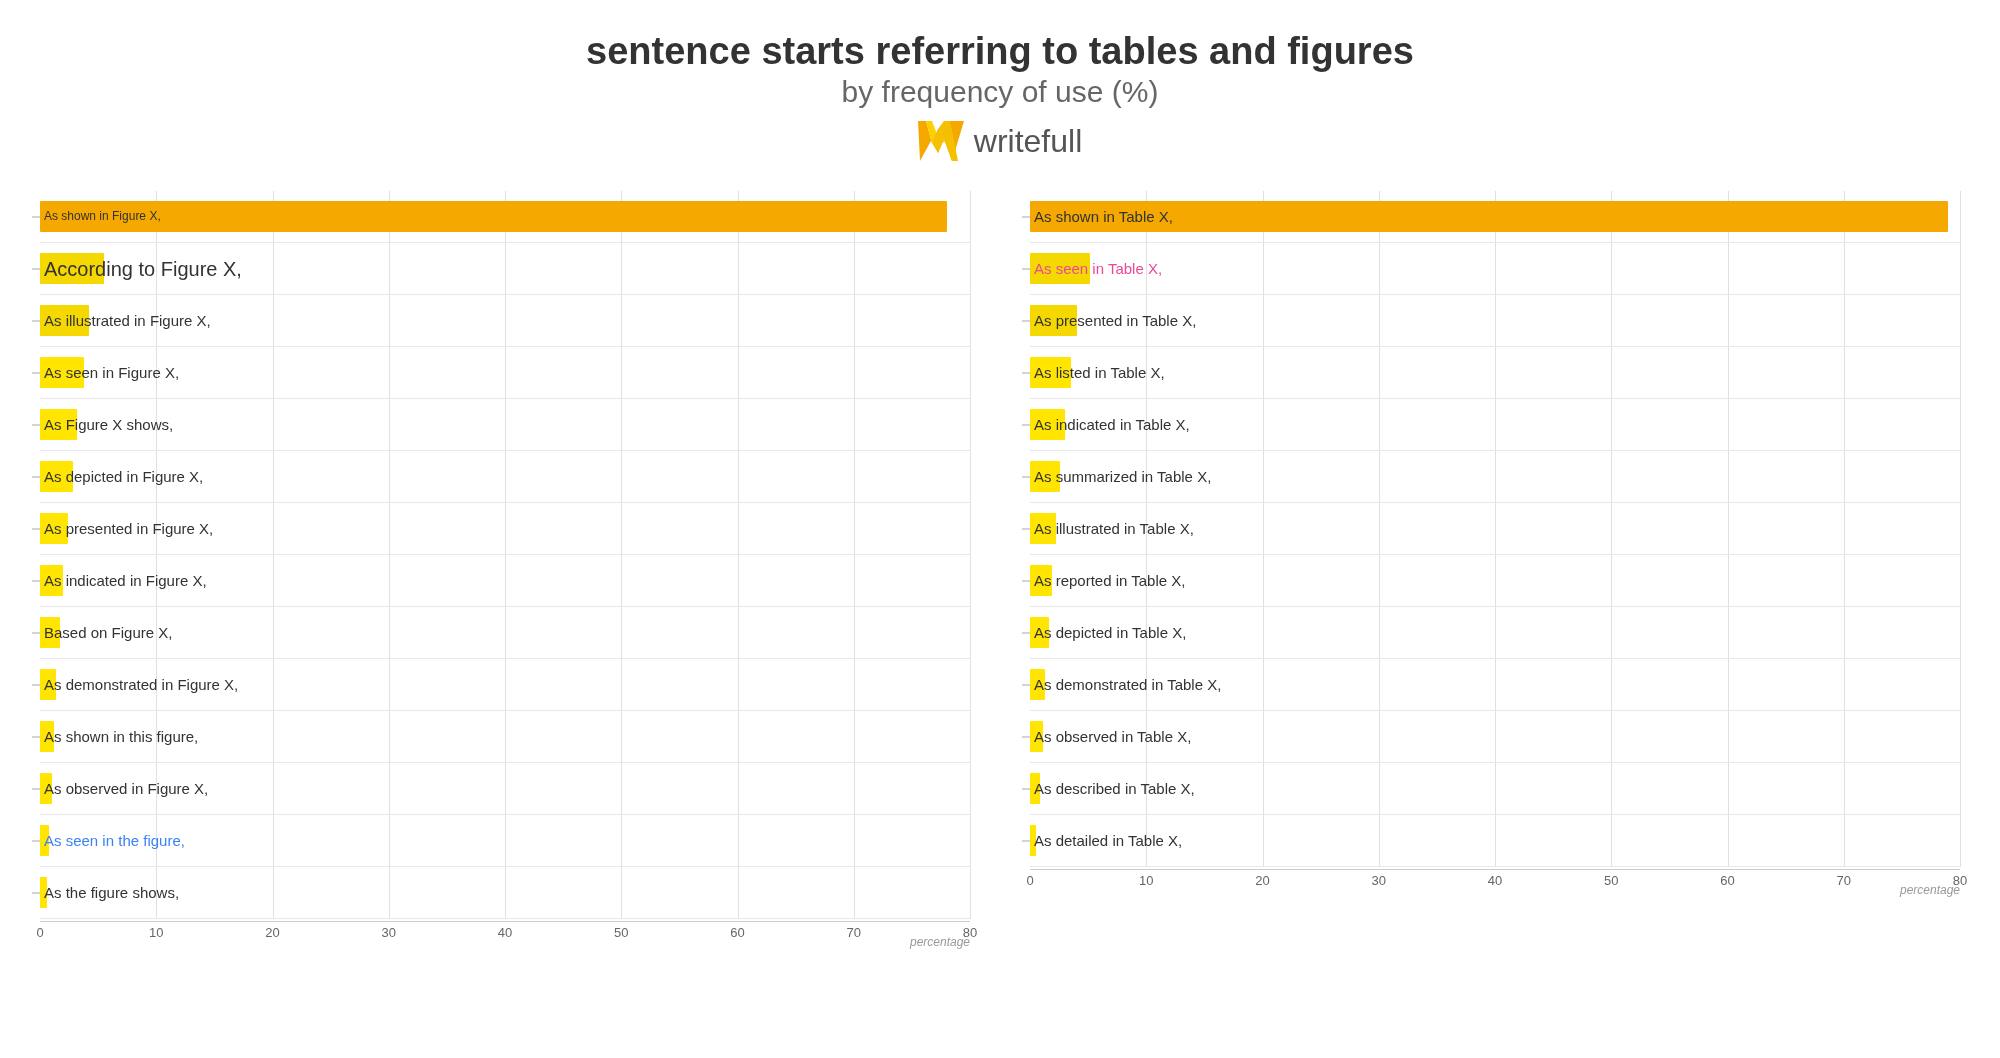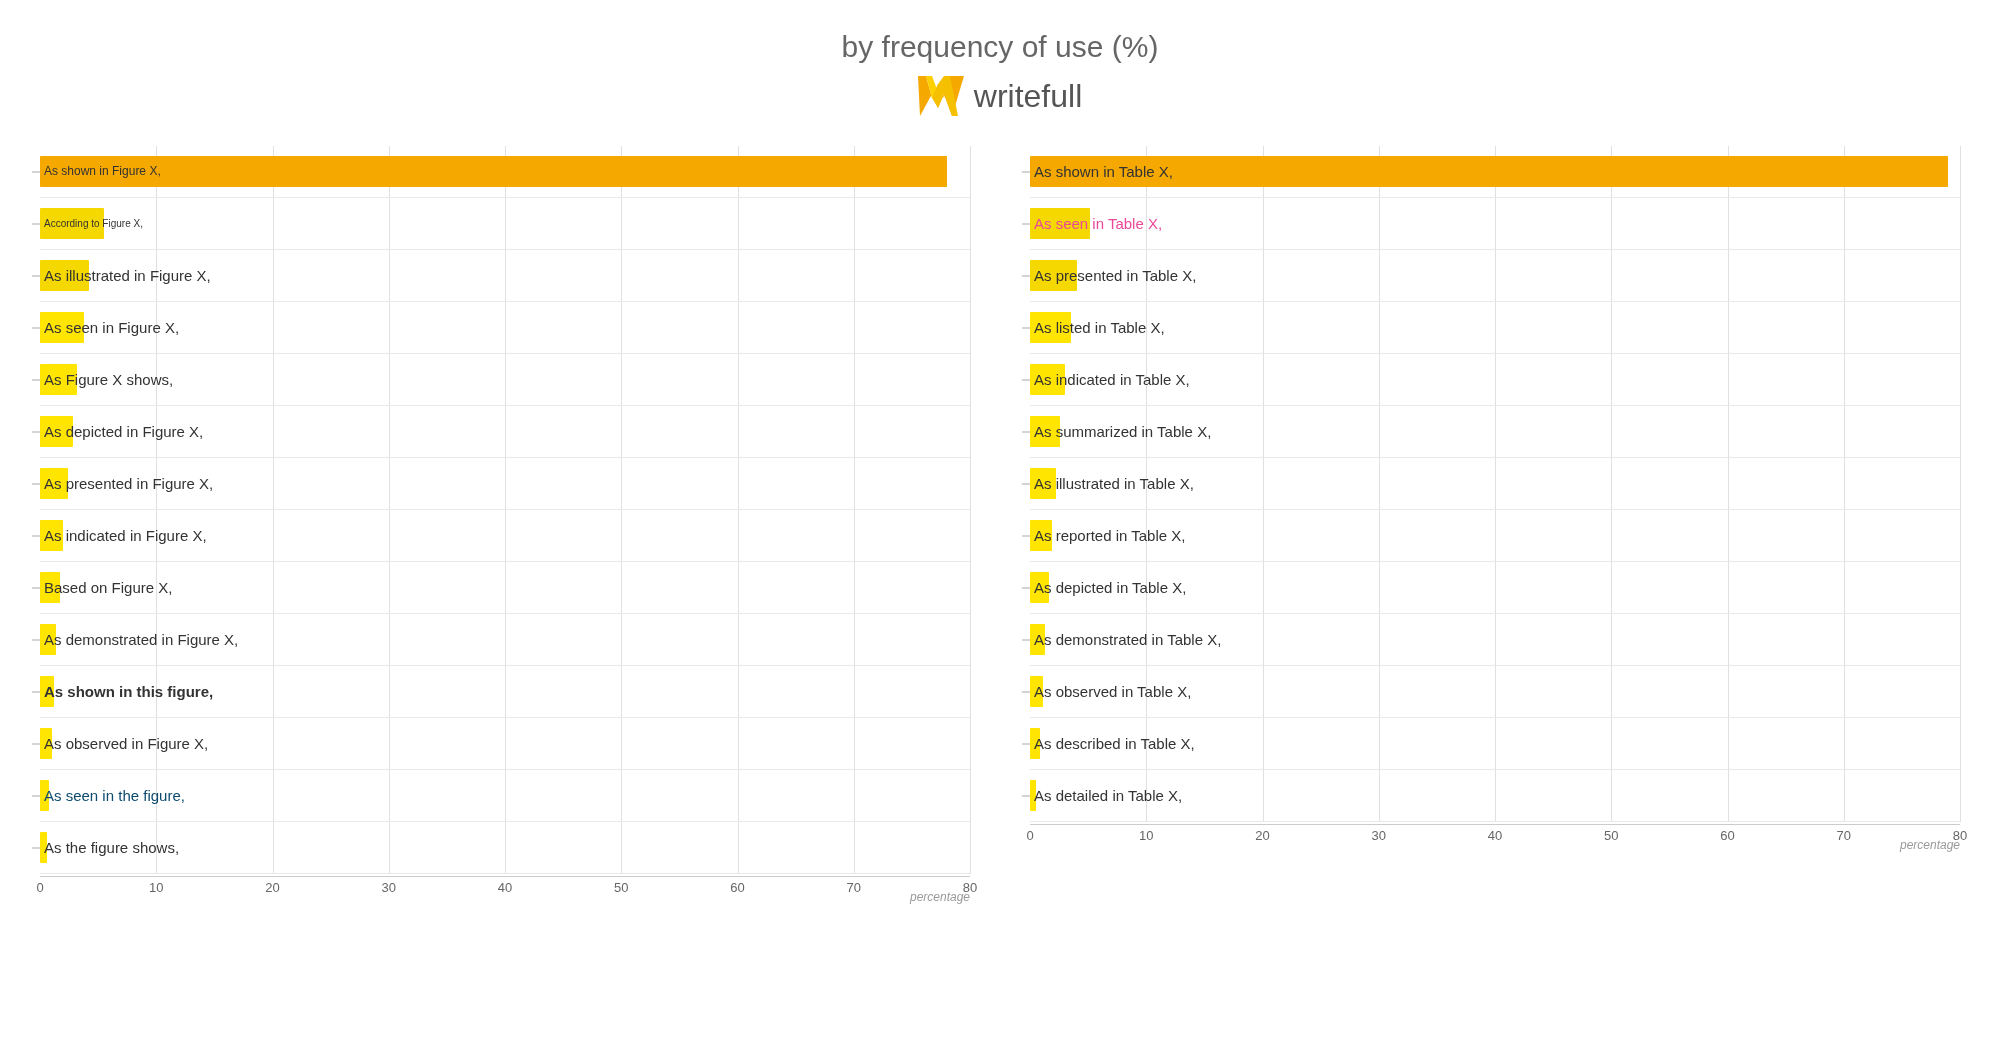--- a/index.html
+++ b/index.html
@@ -54,20 +54,21 @@
       flex: 1;
       display: flex;
       flex-direction: column;
     }
   </style>
 </head>
 <body>
 
 <div class="page-container">
   <div class="header">
+    <div class="title">sentence starts referring to tables and figures</div>
     <div class="subtitle">by frequency of use (%)</div>
     <div class="logo-row">
       <svg class="writefull-icon" viewBox="0 0 46 40" xmlns="http://www.w3.org/2000/svg">
 
         <polygon points="0,0 8,0 14,22 20,8 26,22 32,0 40,0 46,0 34,40 26,18 20,32 14,18 2,40 0,0" fill="#F5A800"></polygon>
         <polygon points="6,0 14,0 20,16 14,22 8,0" fill="#FFD000"></polygon>
         <polygon points="26,0 32,0 40,40 34,40 26,18 20,32 14,22 20,8" fill="#F5C000"></polygon>
       </svg>
       <span class="logo-text">writefull</span>
     </div>
@@ -88,21 +89,21 @@
               <div style="position: absolute; left: 100%; top: 0px; bottom: 0px; width: 1px; background: rgb(224, 224, 224);"></div>
             </div>
             <div style="position: relative; height: 52px; border-bottom: 1px solid rgb(232, 232, 232); display: flex; align-items: center;">
               <div style="position: absolute; left: -8px; top: 50%; transform: translateY(-50%); width: 8px; height: 1px; background: rgb(170, 170, 170);"></div>
               <div style="position: absolute; left: 0px; top: 10px; bottom: 10px; width: 97.5%; background: rgb(245, 168, 0); z-index: 1; border-radius: 1px;"></div>
               <span style="position: absolute; left: 4px; z-index: 2; font-size: 12px; color: rgb(51, 51, 51); white-space: nowrap; line-height: 1.2; pointer-events: none;">As shown in Figure X,</span>
             </div>
             <div style="position: relative; height: 52px; border-bottom: 1px solid rgb(232, 232, 232); display: flex; align-items: center;">
               <div style="position: absolute; left: -8px; top: 50%; transform: translateY(-50%); width: 8px; height: 1px; background: rgb(170, 170, 170);"></div>
               <div style="position: absolute; left: 0px; top: 10px; bottom: 10px; width: 6.875%; background: rgb(245, 216, 0); z-index: 1; border-radius: 1px;"></div>
-              <span style="position: absolute; left: 4px; z-index: 2; font-size: 10px; color: rgb(51, 51, 51); white-space: nowrap; line-height: 1.2; pointer-events: none;">According to Figure X,</span>
+              <span style="position: absolute; left: 4px; z-index: 2; font-size: 20px; color: rgb(51, 51, 51); white-space: nowrap; line-height: 1.2; pointer-events: none;">According to Figure X,</span>
             </div>
             <div style="position: relative; height: 52px; border-bottom: 1px solid rgb(232, 232, 232); display: flex; align-items: center; padding-left: 48px;">
               <div style="position: absolute; left: -8px; top: 50%; transform: translateY(-50%); width: 8px; height: 1px; background: rgb(170, 170, 170);"></div>
               <div style="position: absolute; left: 0px; top: 10px; bottom: 10px; width: 5.25%; background: rgb(245, 216, 0); z-index: 1; border-radius: 1px;"></div>
               <span style="position: absolute; left: 4px; z-index: 2; font-size: 15px; color: rgb(51, 51, 51); white-space: nowrap; line-height: 1.2; pointer-events: none;">As illustrated in Figure X,</span>
             </div>
             <div style="position: relative; height: 52px; border-bottom: 1px solid rgb(232, 232, 232); display: flex; align-items: center;">
               <div style="position: absolute; left: -8px; top: 50%; transform: translateY(-50%); width: 8px; height: 1px; background: rgb(170, 170, 170);"></div>
               <div style="position: absolute; left: 0px; top: 10px; bottom: 10px; width: 4.75%; background: rgb(255, 229, 0); z-index: 1; border-radius: 1px;"></div>
               <span style="position: absolute; left: 4px; z-index: 2; font-size: 15px; color: rgb(51, 51, 51); white-space: nowrap; line-height: 1.2; pointer-events: none;">As seen in Figure X,</span>
@@ -130,34 +131,34 @@
             <div style="position: relative; height: 52px; border-bottom: 1px solid rgb(232, 232, 232); display: flex; align-items: center;">
               <div style="position: absolute; left: -8px; top: 50%; transform: translateY(-50%); width: 8px; height: 1px; background: rgb(170, 170, 170);"></div>
               <div style="position: absolute; left: 0px; top: 10px; bottom: 10px; width: 2.125%; background: rgb(255, 229, 0); z-index: 1; border-radius: 1px;"></div>
               <span style="position: absolute; left: 4px; z-index: 2; font-size: 15px; color: rgb(51, 51, 51); white-space: nowrap; line-height: 1.2; pointer-events: none;">Based on Figure X,</span>
             </div>
             <div style="position: relative; height: 52px; border-bottom: 1px solid rgb(232, 232, 232); display: flex; align-items: center;">
               <div style="position: absolute; left: -8px; top: 50%; transform: translateY(-50%); width: 8px; height: 1px; background: rgb(170, 170, 170);"></div>
               <div style="position: absolute; left: 0px; top: 10px; bottom: 10px; width: 1.75%; background: rgb(255, 229, 0); z-index: 1; border-radius: 1px;"></div>
               <span style="position: absolute; left: 4px; z-index: 2; font-size: 15px; color: rgb(51, 51, 51); white-space: nowrap; line-height: 1.2; pointer-events: none;">As demonstrated in Figure X,</span>
             </div>
-            <div style="position: relative; height: 52px; border-bottom: 1px solid rgb(232, 232, 232); display: flex; align-items: center; font-weight: bold;">
+            <div style="position: relative; height: 52px; border-bottom: 1px solid rgb(232, 232, 232); display: flex; align-items: center;">
               <div style="position: absolute; left: -8px; top: 50%; transform: translateY(-50%); width: 8px; height: 1px; background: rgb(170, 170, 170);"></div>
               <div style="position: absolute; left: 0px; top: 10px; bottom: 10px; width: 1.5%; background: rgb(255, 229, 0); z-index: 1; border-radius: 1px;"></div>
               <span style="position: absolute; left: 4px; z-index: 2; font-size: 15px; color: rgb(51, 51, 51); white-space: nowrap; line-height: 1.2; pointer-events: none;">As shown in this figure,</span>
             </div>
             <div style="position: relative; height: 52px; border-bottom: 1px solid rgb(232, 232, 232); display: flex; align-items: center;">
               <div style="position: absolute; left: -8px; top: 50%; transform: translateY(-50%); width: 8px; height: 1px; background: rgb(170, 170, 170);"></div>
               <div style="position: absolute; left: 0px; top: 10px; bottom: 10px; width: 1.25%; background: rgb(255, 229, 0); z-index: 1; border-radius: 1px;"></div>
               <span style="position: absolute; left: 4px; z-index: 2; font-size: 15px; color: rgb(51, 51, 51); white-space: nowrap; line-height: 1.2; pointer-events: none;">As observed in Figure X,</span>
             </div>
             <div style="position: relative; height: 52px; border-bottom: 1px solid rgb(232, 232, 232); display: flex; align-items: center;">
               <div style="position: absolute; left: -8px; top: 50%; transform: translateY(-50%); width: 8px; height: 1px; background: rgb(170, 170, 170);"></div>
               <div style="position: absolute; left: 0px; top: 10px; bottom: 10px; width: 1%; background: rgb(255, 229, 0); z-index: 1; border-radius: 1px;"></div>
-              <span style="position: absolute; left: 4px; z-index: 2; font-size: 15px; color: #0c4a6e; white-space: nowrap; line-height: 1.2; pointer-events: none;">As seen in the figure,</span>
+              <span style="position: absolute; left: 4px; z-index: 2; font-size: 15px; color: #3b82f6; white-space: nowrap; line-height: 1.2; pointer-events: none;">As seen in the figure,</span>
             </div>
             <div style="position: relative; height: 52px; border-bottom: 1px solid rgb(232, 232, 232); display: flex; align-items: center;">
               <div style="position: absolute; left: -8px; top: 50%; transform: translateY(-50%); width: 8px; height: 1px; background: rgb(170, 170, 170);"></div>
               <div style="position: absolute; left: 0px; top: 10px; bottom: 10px; width: 0.75%; background: rgb(255, 229, 0); z-index: 1; border-radius: 1px;"></div>
               <span style="position: absolute; left: 4px; z-index: 2; font-size: 15px; color: rgb(51, 51, 51); white-space: nowrap; line-height: 1.2; pointer-events: none;">As the figure shows,</span>
             </div>
           </div>
           <div style="position: relative; margin-top: 2px; height: 28px;">
             <div style="position: absolute; top: 0px; left: 0px; right: 0px; height: 1px; background: rgb(204, 204, 204);"></div>
             <span style="position: absolute; left: 0%; top: 4px; transform: translateX(-50%); font-size: 13px; color: rgb(102, 102, 102);">0</span>

